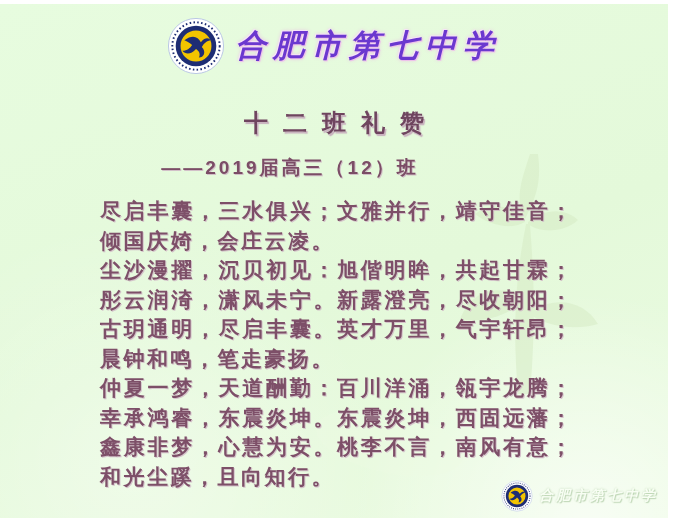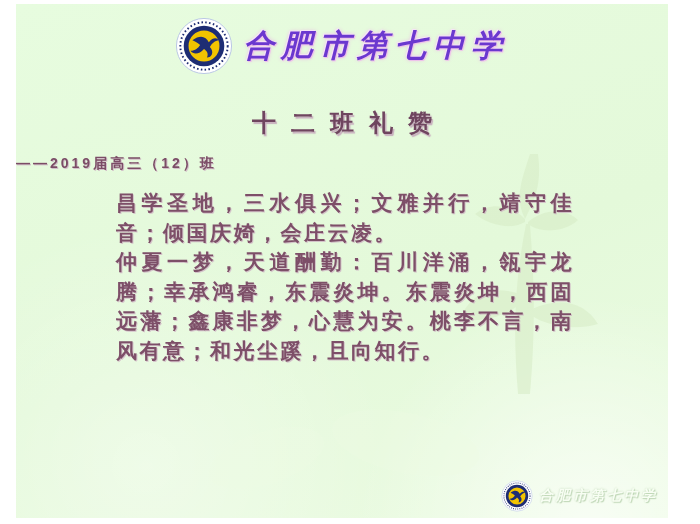--- a/index.html
+++ b/index.html
@@ -4,21 +4,21 @@
 <style>
   * { margin: 0; padding: 0; box-sizing: border-box; }
   html, body { width: 700px; height: 524px; }
   body {
     font-family: "Liberation Sans", "DejaVu Sans", sans-serif;
     background: #ffffff;
   }
   .frame {
     width: 672px; height: 524px;
     background: #ffffff;
-    padding: 4px 4px 6px 16px;
+    padding: 4px 4px 6px 0;
   }
   .slide {
     position: relative;
     width: 100%; height: 100%;
     overflow: hidden;
     background:
       radial-gradient(circle at 88% 102%, rgba(255,255,255,0.65) 0%, rgba(255,255,255,0) 30%),
       radial-gradient(circle at 20% 90%, rgba(255,255,255,0.35) 0%, rgba(255,255,255,0) 35%),
       linear-gradient(160deg, #e7fcdf 0%, #e4f9da 55%, #ebfbe2 100%);
   }
@@ -64,22 +64,22 @@
     font-size: 24px;
     font-weight: bold;
     letter-spacing: 15px;
     color: #6f455f;
     text-shadow: 1.5px 1.5px 1px rgba(196,166,186,0.9);
     text-indent: 15px; 
   }
   .subtitle {
     margin-top: 16px;
     margin-right: 88px;
-    text-align: left;
-    font-size: 14px;
+    text-align: center;
+    font-size: 19px;
     font-weight: bold;
     letter-spacing: 3px;
     color: #7b4d66;
     text-shadow: 1px 1px 0 rgba(205,178,195,0.8);
   }
 
   
   .verse {
     position: relative;
     margin: 15px 94px 0 100px;
@@ -152,21 +152,22 @@
         <use href="#school-emblem" width="58" height="58"></use>
       </svg>
       <div class="school-name">合肥市第七中学</div>
     </div>
 
     <div class="title">十二班礼赞</div>
 
     <div class="subtitle">——2019届高三（12）班</div>
 
     <div class="verse">
-      <p>昌学圣地，三水俱兴；文雅并行，靖守佳音；倾国庆婍，会庄云凌。</p>
+      <p>尽启丰囊，三水俱兴；文雅并行，靖守佳音；倾国庆婍，会庄云凌。</p>
+      <p>尘沙漫擢，沉贝初见：旭偕明眸，共起甘霖；彤云润渏，潇风未宁。新露澄亮，尽收朝阳；古玥通明，尽启丰囊。英才万里，气宇轩昂；晨钟和鸣，笔走豪扬。</p>
       <p>仲夏一梦，天道酬勤：百川洋涌，瓴宇龙腾；幸承鸿睿，东震炎坤。东震炎坤，西固远藩；鑫康非梦，心慧为安。桃李不言，南风有意；和光尘蹊，且向知行。</p>
     </div>
 
     <div class="footer">
       <svg class="logo-sm">
         <use href="#school-emblem" width="32" height="32"></use>
       </svg>
       <div class="footer-name">合肥市第七中学</div>
     </div>
 

